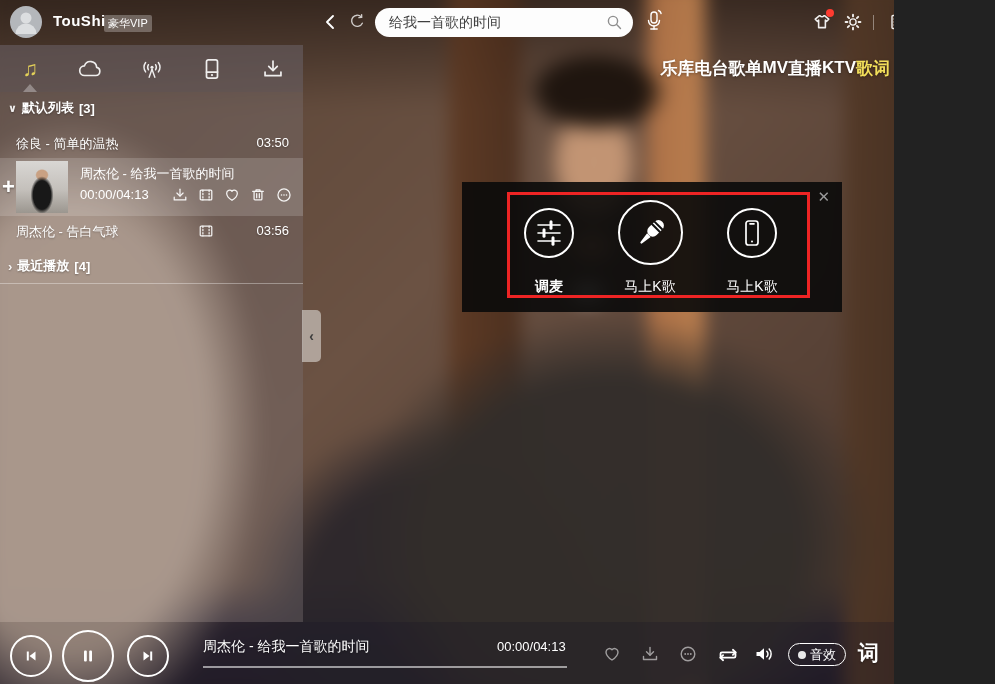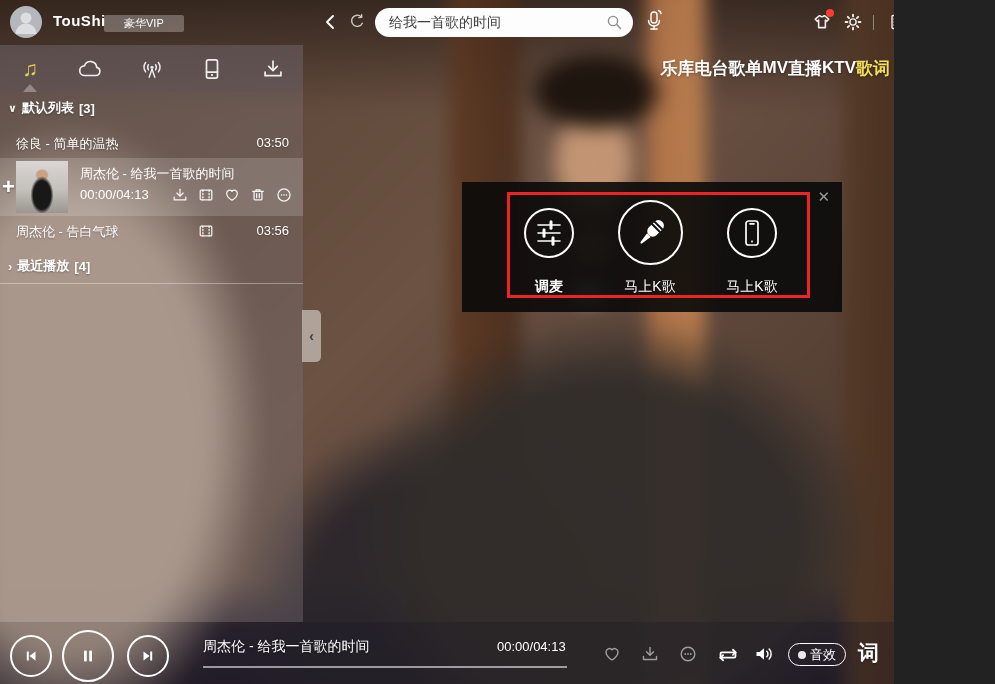--- a/index.html
+++ b/index.html
@@ -29,21 +29,21 @@
   }
   svg{display:block;}
   .ic{stroke:#fff;fill:none;stroke-width:1.4;stroke-linecap:round;stroke-linejoin:round;}
 
   
   .topbar{position:absolute;left:0;top:0;width:995px;height:45px;}
   .avatar{position:absolute;left:10px;top:6px;width:32px;height:32px;border-radius:50%;
     background:#b4b7bb;overflow:hidden;}
   .app-name{position:absolute;left:53px;top:12px;font-size:15px;font-weight:bold;letter-spacing:.5px;}
   .vip-badge{position:absolute;left:104px;top:15px;font-size:11px;color:#fff;
-    background:rgba(255,255,255,.28);border-radius:2px;padding:1px 20px;}
+    background:rgba(255,255,255,.28);border-radius:2px;padding:1px 4px;}
   .nav-back{position:absolute;left:322px;top:13px;width:18px;height:18px;cursor:pointer;}
   .nav-refresh{position:absolute;left:348px;top:13px;width:18px;height:18px;cursor:pointer;}
   .searchbox{position:absolute;left:375px;top:8px;width:258px;height:29px;border-radius:15px;
     background:#fdfdfd;}
   .searchbox input{position:absolute;left:0;top:0;width:100%;height:100%;border:none;outline:none;
     background:transparent;border-radius:15px;padding:0 36px 0 14px;font-size:14px;color:#3f3f3f;
     font-family:inherit;}
   .search-btn{position:absolute;right:10px;top:6px;width:17px;height:17px;cursor:pointer;}
   .voice-btn{position:absolute;left:644px;top:9px;width:20px;height:26px;cursor:pointer;}
   .tb-ic{position:absolute;top:13px;width:18px;height:18px;cursor:pointer;opacity:.92;}

